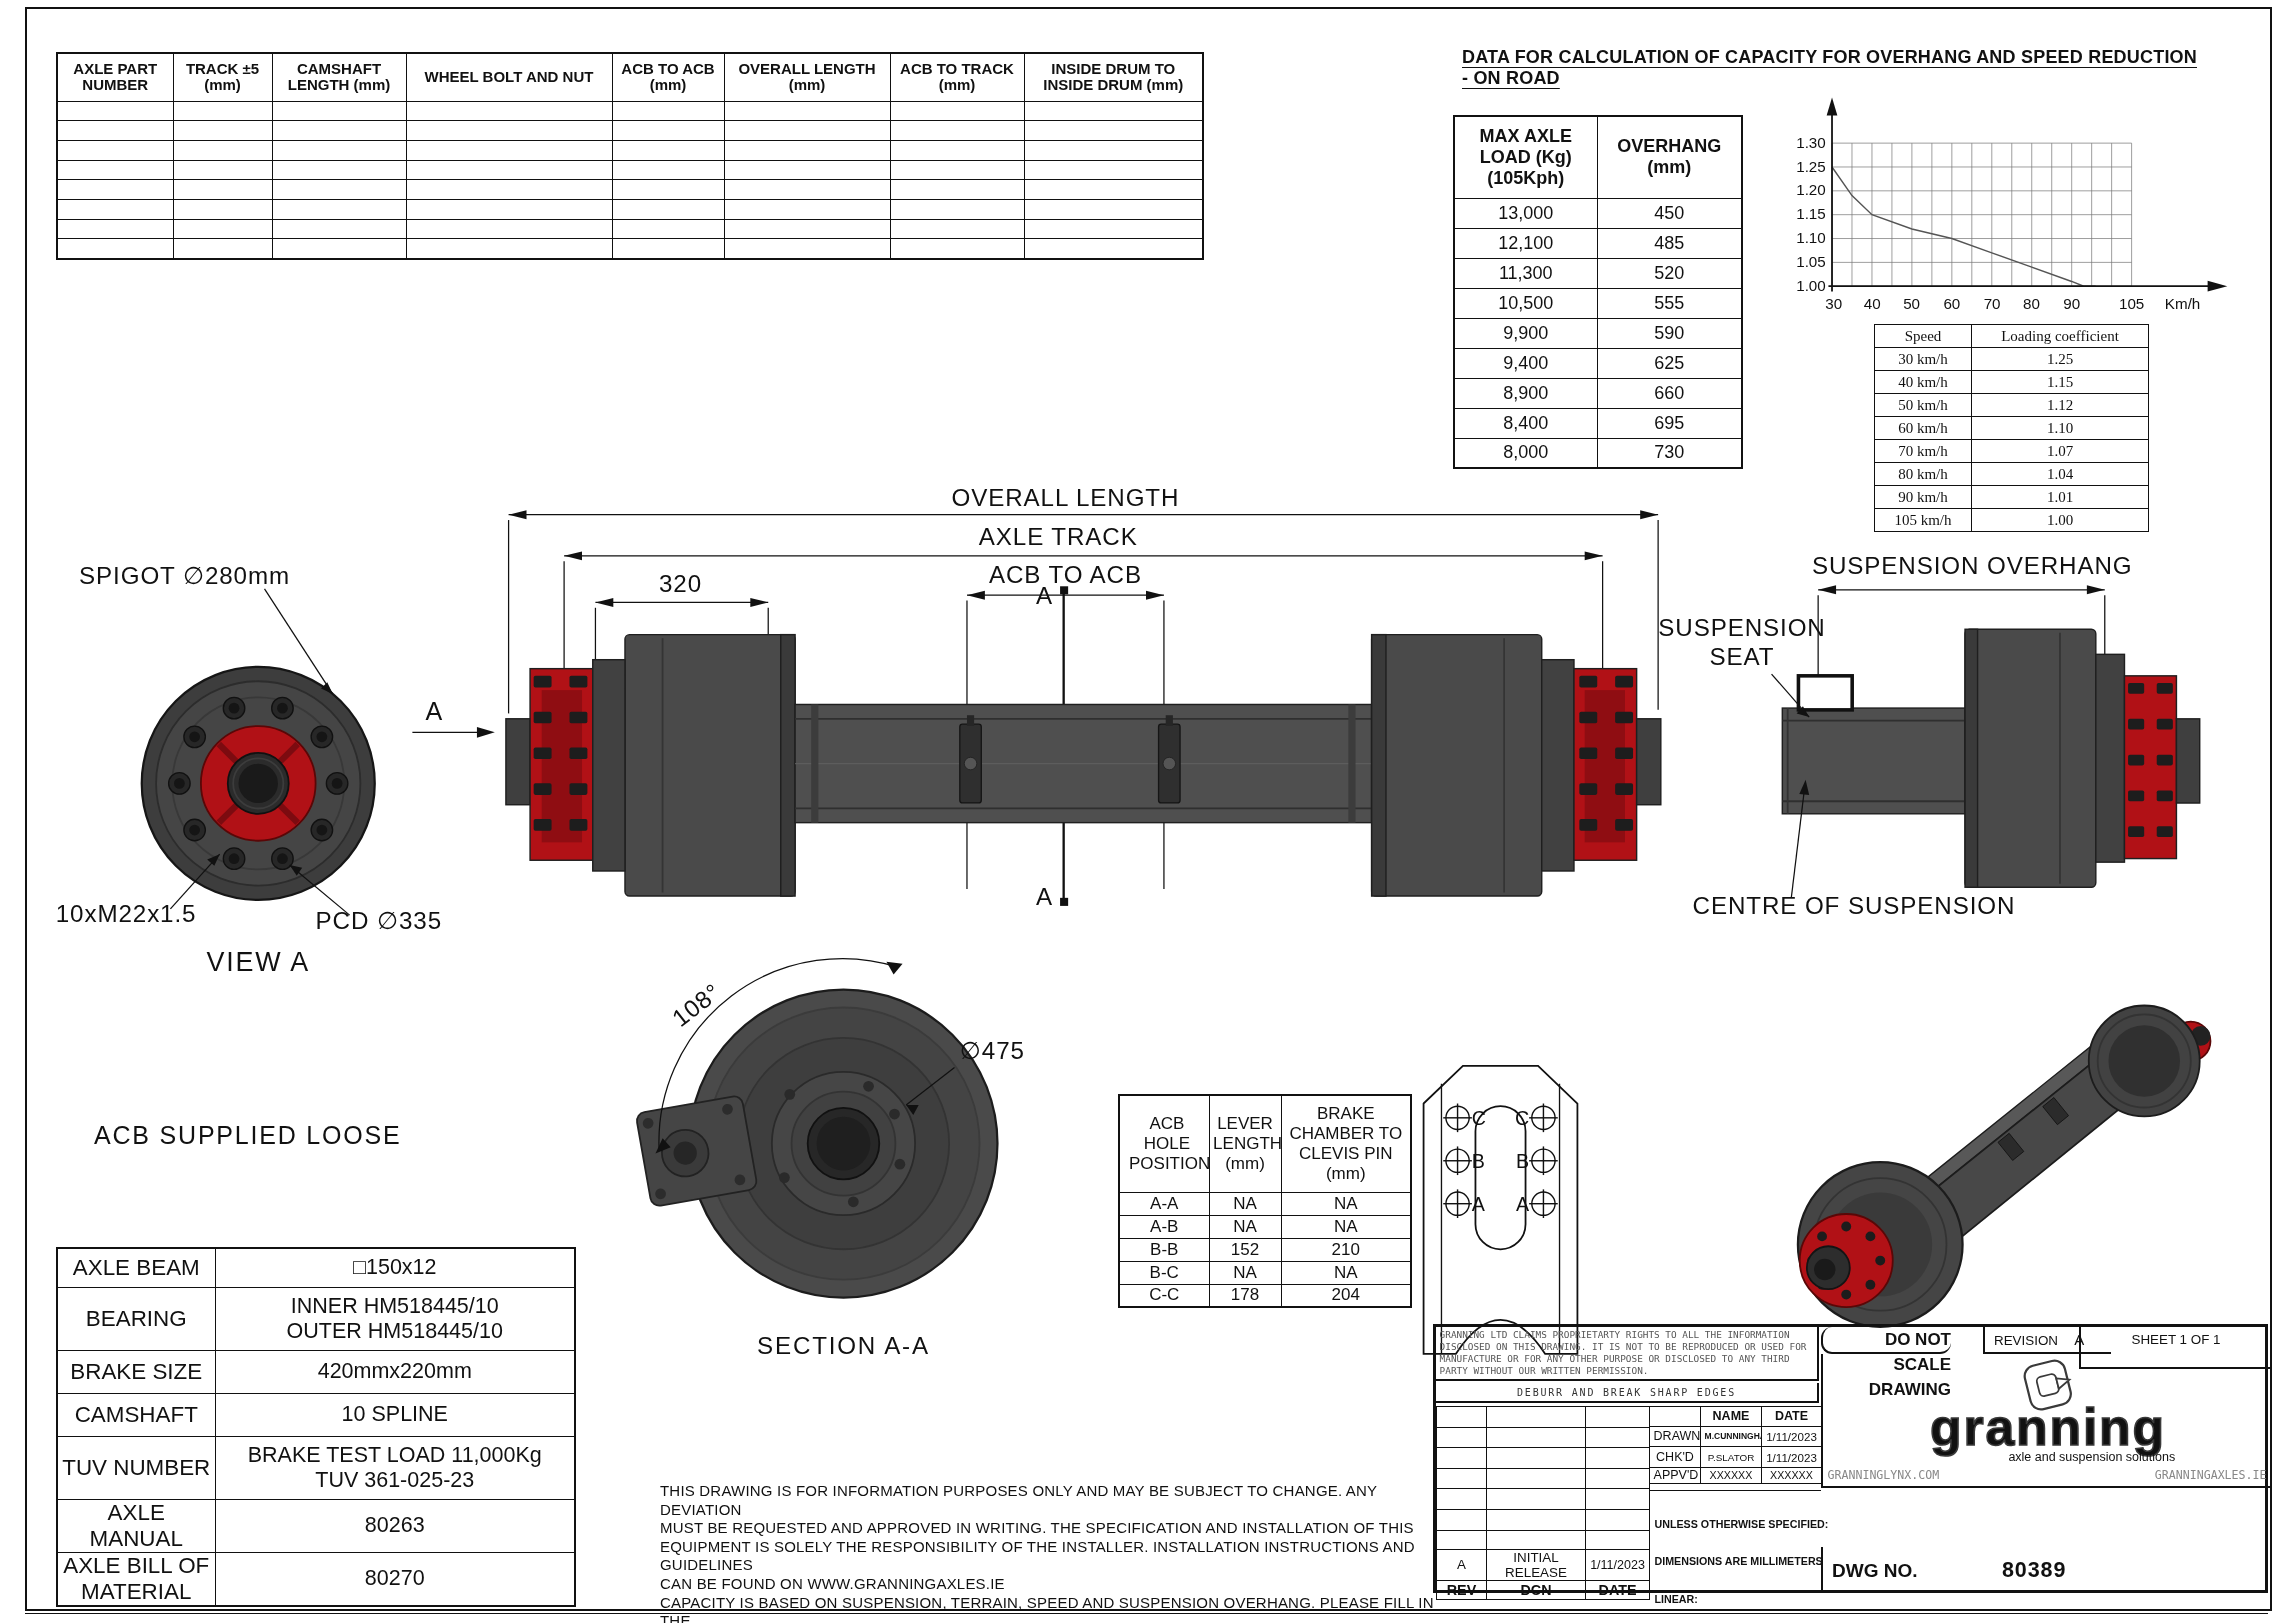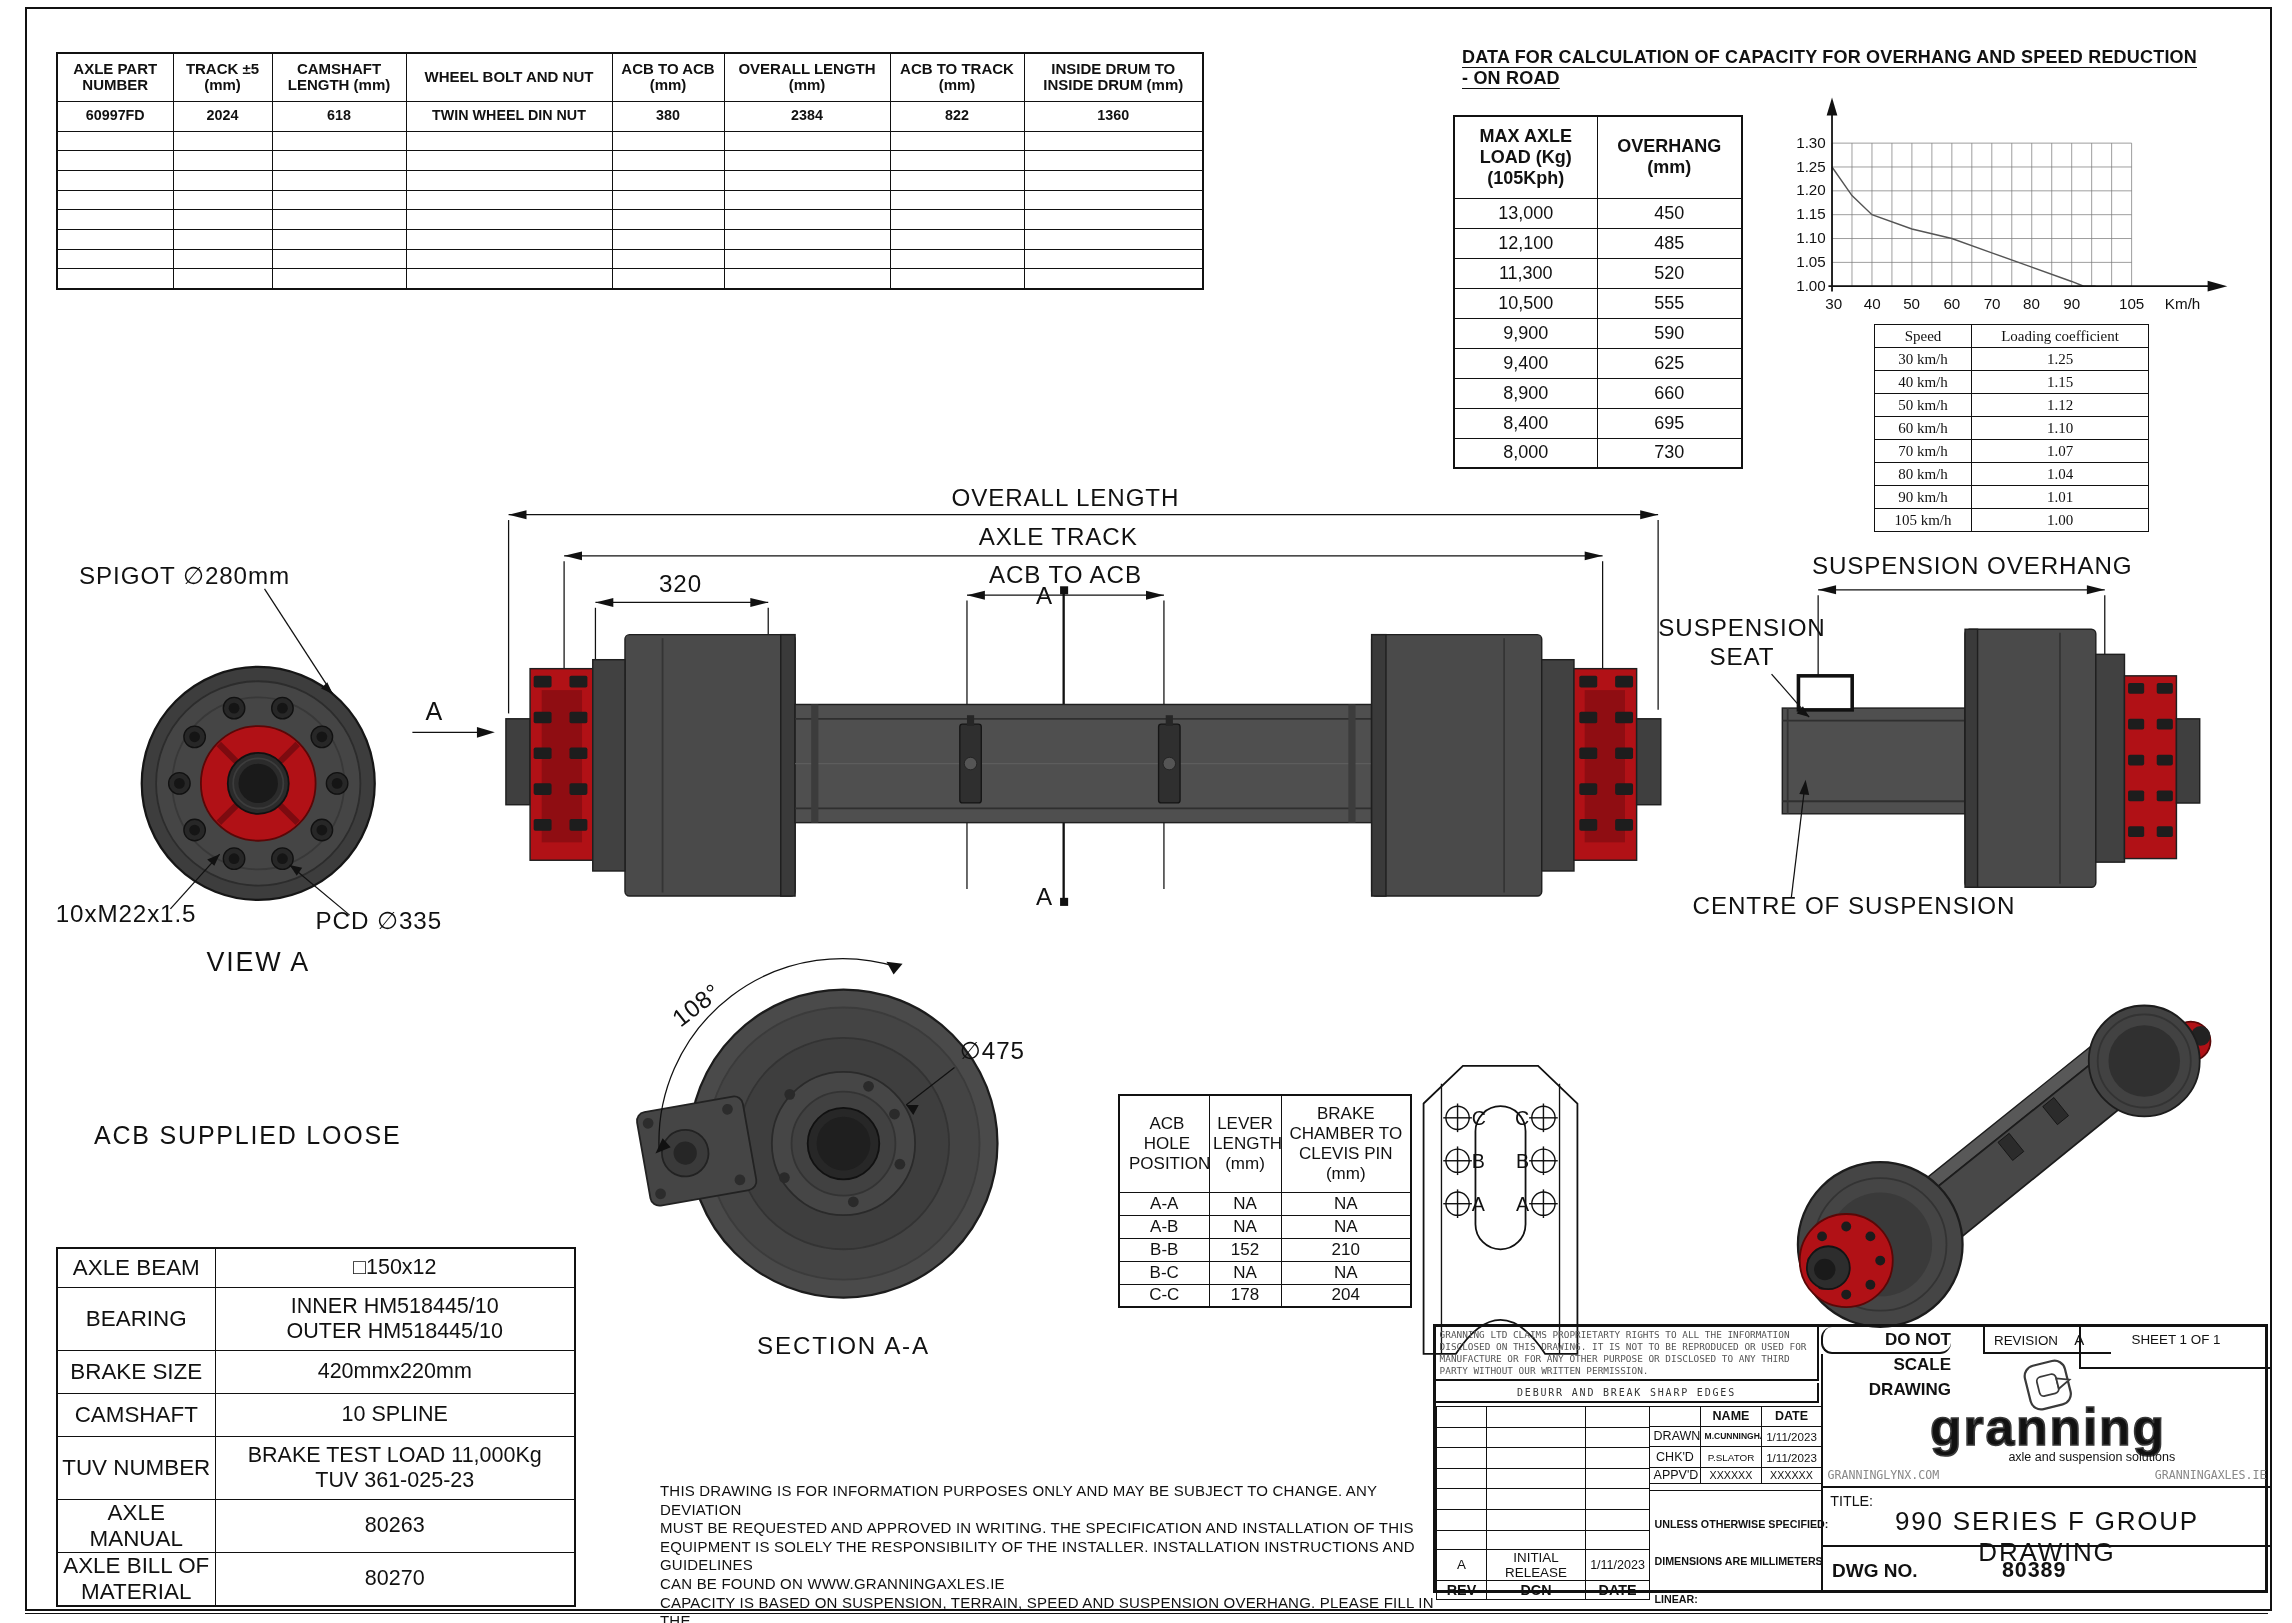--- a/index.html
+++ b/index.html
@@ -41,30 +41,20 @@
     <tbody>
         <tr style="height:48px;">
       <th class="bold">AXLE PART NUMBER</th>
       <th class="bold">TRACK ±5 (mm)</th>
       <th class="bold">CAMSHAFT LENGTH (mm)</th>
       <th class="bold">WHEEL BOLT AND NUT</th>
       <th class="bold">ACB TO ACB (mm)</th>
       <th class="bold">OVERALL LENGTH (mm)</th>
       <th class="bold">ACB TO TRACK (mm)</th>
       <th class="bold">INSIDE DRUM TO INSIDE DRUM (mm)</th>
-    </tr>
-    <tr style="height:30px;font-size:14.3px;" class="bold">
-      <td>60997FD</td>
-      <td>2024</td>
-      <td>618</td>
-      <td>TWIN WHEEL DIN NUT</td>
-      <td>380</td>
-      <td>2384</td>
-      <td>822</td>
-      <td>1360</td>
     </tr>
     <tr style="height:19.7px">
           <td></td>
           <td></td>
           <td></td>
           <td></td>
           <td></td>
           <td></td>
           <td></td>
           <td></td>
@@ -870,24 +860,20 @@
           <rect x="240" y="24" width="22" height="22" rx="5" fill="#fff" stroke="#3a3a3a" stroke-width="2"></rect>
           <polygon points="262,30 276,35 262,42" fill="#fff" stroke="#3a3a3a" stroke-width="2"></polygon>
         </g>
         <text x="251" y="102" text-anchor="middle" font-size="58" font-weight="bold" letter-spacing="2" fill="#fff" stroke="#3a3a3a" stroke-width="1.8">granning</text>
         <text x="300" y="120" text-anchor="middle" font-size="14" fill="#555">axle and suspension solutions</text>
       </svg>
       <div class="mono" style="position:absolute;left:4.5px;bottom:3.6px;font-size:11.6px;color:#888;">GRANNINGLYNX.COM</div>
       <div class="mono" style="position:absolute;right:4.5px;bottom:3.6px;font-size:11.6px;color:#888;">GRANNINGAXLES.IE</div>
     </div>
 
-    <div class="tb-cell" style="left:385px;top:161px;width:450px;height:59px;border-left-width:2.7px;border-bottom-width:2.7px;">
-      <span style="position:absolute;left:7.2px;top:5.4px;font-size:14.3px;">TITLE:</span>
-      <div style="position:absolute;left:0;right:0;top:18px;text-align:center;font-size:26px;letter-spacing:1.8px;">990 SERIES F GROUP DRAWING</div>
-    </div>
 
     <div class="tb-cell" style="left:385px;top:220px;width:450px;height:45px;border-left-width:2.7px;">
       <span class="bold" style="position:absolute;left:9px;top:12.5px;font-size:19px;">DWG NO.</span>
       <span class="bold" style="position:absolute;left:179px;top:10.7px;font-size:21.5px;letter-spacing:0.9px;">80389</span>
     </div>
   </div>
 
 </div>
 
 

